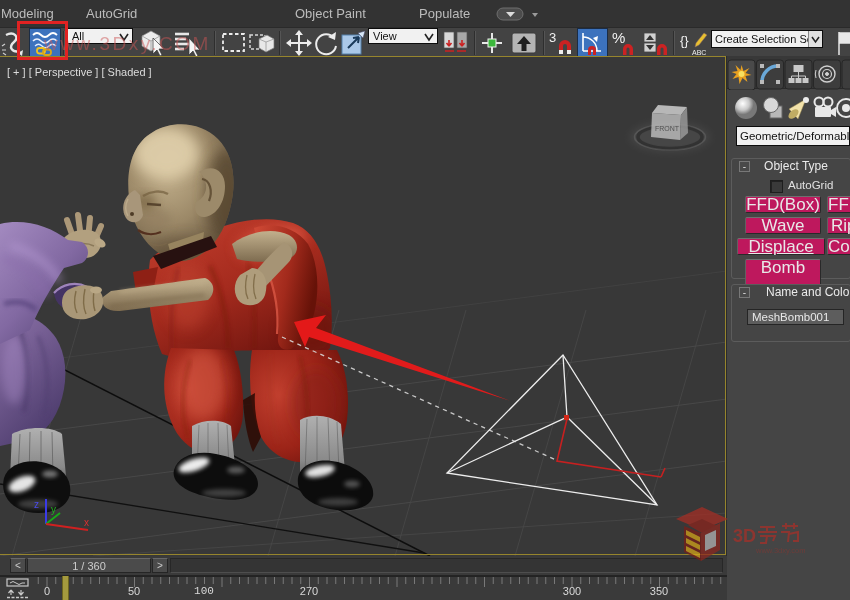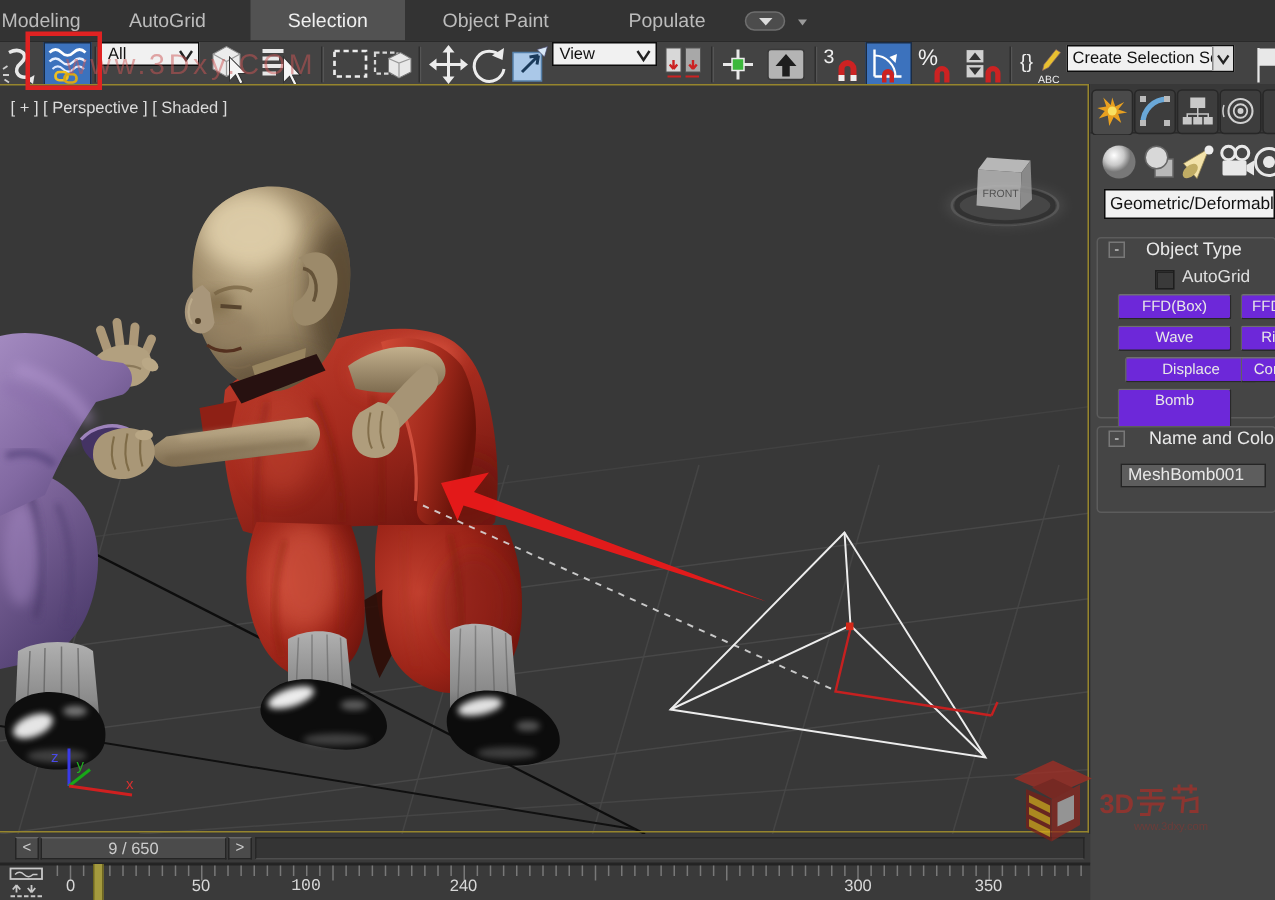--- a/index.html
+++ b/index.html
@@ -17,38 +17,37 @@
      color:#111;font-size:11px;}
   
   #viewport{left:0;top:56px;width:727px;height:500px;background:#383838;}
   #vplabel{left:7px;top:66px;color:#dcdcdc;font-size:11px;}
   
   #panel{left:727px;top:56px;width:123px;height:544px;background:#454545;}
   .rollout{position:absolute;border:1px solid #5c5c5c;border-radius:3px;background:#454545;}
   .rhead{position:absolute;left:0;top:0;right:0;height:16px;color:#eaeaea;font-size:12px;text-align:center;}
   .minus{position:absolute;left:7px;top:2px;width:11px;height:11px;border:1px solid #787878;
      color:#dcdcdc;font-size:10px;line-height:9px;text-align:center;box-sizing:border-box;background:#4a4a4a;}
-  .btn{position:absolute;background:#6d28d9;border:1px solid #292929;border-top-color:#6f6f6f;border-left-color:#616161;
-     border-radius:2px;color:#e8e8e8;font-size:10px;text-align:center;box-sizing:border-box;}
+  .btn{position:absolute;background:#be185d;border:1px solid #292929;border-top-color:#6f6f6f;border-left-color:#616161;
+     border-radius:2px;color:#e8e8e8;font-size:17px;text-align:center;box-sizing:border-box;}
   
   #timerow{left:0;top:556px;width:727px;height:20px;background:#3a3a3a;border-bottom:1px solid #242424;box-sizing:border-box;}
   .tbtn{position:absolute;top:2px;height:15px;background:#4b4b4b;border:1px solid #252525;border-top-color:#686868;
      color:#cccccc;font-size:10px;text-align:center;line-height:14px;box-sizing:border-box;}
   #trackbar{left:0;top:576px;width:727px;height:24px;background:#3a3a3a;}
   #botright{left:727px;top:556px;width:123px;height:44px;background:#454545;}
   .num{position:absolute;color:#d8d8d8;font-size:11px;top:9px;transform:translateX(-50%);}
 </style>
 </head>
 <body>
 <div id="stage">
 
   <div class="abs" id="tabbar">
     <div class="tab" style="left:1px;">Modeling</div>
     <div class="tab" style="left:86px;">AutoGrid</div>
-    <div class="tab tabactive" style="left:167px;width:103px;">Selection</div>
     <div class="tab" style="left:295px;">Object Paint</div>
     <div class="tab" style="left:419px;">Populate</div>
     <svg class="abs" style="left:496px;top:7px" width="45" height="15">
       <rect x="1" y="1" width="26" height="12" rx="6" fill="#4c4c4c" stroke="#6e6e6e" stroke-width="1"></rect>
       <path d="M10,5 L19,5 L14.5,10 Z" fill="#dcdcdc"></path>
       <path d="M36,6 L42,6 L39,10 Z" fill="#9a9a9a"></path>
     </svg>
   </div>
 
   <div class="abs" id="toolbar">
@@ -524,34 +523,34 @@
     </div>
 
     <div class="rollout" style="left:4px;top:102px;width:118px;height:119px;">
       <div class="rhead"><div class="minus">-</div><span style="margin-left:10px">Object Type</span></div>
       <div class="abs" style="left:38px;top:21px;width:11px;height:11px;background:#3a3a3a;border:1px solid #1e1e1e;box-shadow:inset 1px 1px 0 #222;"></div>
       <div class="abs" style="left:56px;top:20px;color:#e0e0e0;font-size:11.5px;">AutoGrid</div>
       <div class="btn" style="left:13px;top:37px;width:76px;height:17px;line-height:16px;">FFD(Box)</div>
       <div class="btn" style="left:95px;top:37px;width:56px;height:17px;line-height:16px;">FFD(Cyl)</div>
       <div class="btn" style="left:13px;top:58px;width:76px;height:17px;line-height:16px;">Wave</div>
       <div class="btn" style="left:95px;top:58px;width:56px;height:17px;line-height:16px;">Ripple</div>
-      <div class="btn" style="left:18px;top:79px;width:88px;height:17px;line-height:16px;">Displace</div>
+      <div class="btn" style="left:5px;top:79px;width:88px;height:17px;line-height:16px;text-decoration:underline;">Displace</div>
       <div class="btn" style="left:95px;top:79px;width:56px;height:17px;line-height:16px;">Conform</div>
       <div class="btn" style="left:13px;top:100px;width:76px;height:34px;line-height:16px;">Bomb</div>
     </div>
 
     <div class="rollout" style="left:4px;top:228px;width:118px;height:56px;">
       <div class="rhead"><div class="minus">-</div><span style="margin-left:34px;white-space:nowrap;">Name and Color</span></div>
       <div class="abs" style="left:15px;top:24px;width:97px;height:16px;background:#5d5d5d;border:1px solid #252525;box-sizing:border-box;color:#e8e8e8;font-size:11.5px;padding:1px 0 0 4px;">MeshBomb001</div>
     </div>
   </div>
 
   <div class="abs" id="timerow">
     <div class="tbtn" style="left:10px;width:16px;">&lt;</div>
-    <div class="tbtn" style="left:27px;width:124px;font-size:11px;">9 / 650</div>
+    <div class="tbtn" style="left:27px;width:124px;font-size:11px;">1 / 360</div>
     <div class="tbtn" style="left:152px;width:16px;">&gt;</div>
     <div class="abs" style="left:170px;top:2px;width:553px;height:15px;background:#343434;border:1px solid #272727;border-bottom-color:#4e4e4e;box-sizing:border-box;"></div>
   </div>
   <div class="abs" id="trackbar">
     <svg class="abs" style="left:0;top:0" width="727" height="24">
       <rect x="0" y="0" width="727" height="1" fill="#232323"></rect>
       <g stroke="#6e6e6e" stroke-width="1"></g>
       <g id="ticks">
           <line x1="38.25" y1="1" x2="38.25" y2="8" stroke="#787878" stroke-width="1"></line>
           <line x1="47" y1="1" x2="47" y2="11" stroke="#787878" stroke-width="1"></line>
@@ -630,21 +629,21 @@
           <line x1="685.75" y1="1" x2="685.75" y2="8" stroke="#787878" stroke-width="1"></line>
           <line x1="694.5" y1="1" x2="694.5" y2="8" stroke="#787878" stroke-width="1"></line>
           <line x1="703.25" y1="1" x2="703.25" y2="8" stroke="#787878" stroke-width="1"></line>
           <line x1="712" y1="1" x2="712" y2="8" stroke="#787878" stroke-width="1"></line>
           <line x1="720.75" y1="1" x2="720.75" y2="8" stroke="#787878" stroke-width="1"></line>
         </g>
     </svg>
     <div class="num" style="left:47px;">0</div>
     <div class="num" style="left:134px;">50</div>
     <div class="num" style="left:204px;font-family:Liberation Mono, monospace;">100</div>
-    <div class="num" style="left:309px;">240</div>
+    <div class="num" style="left:309px;">270</div>
     <div class="num" style="left:397px;margin-top:14px;">200</div>
     <div class="num" style="left:484px;margin-top:16px;">250</div>
     <div class="num" style="left:572px;">300</div>
     <div class="num" style="left:659px;">350</div>
     <div class="abs" style="left:62px;top:0;width:7px;height:24px;background:#a49a3e;border-left:1px solid #6e6620;border-right:1px solid #6e6620;box-sizing:border-box;"></div>
     <svg class="abs" style="left:6px;top:2px" width="24" height="21" viewBox="0 0 24 21">
       <rect x="1" y="1" width="21" height="7" fill="none" stroke="#c8c8c8" stroke-width="1.2"></rect>
       <path d="M4,5 q3,-3 6,0 q3,3 6,0 l3,0" fill="none" stroke="#c8c8c8" stroke-width="1"></path>
       <path d="M5,17 v-5 M5,12 l-2.5,3 M5,12 l2.5,3" stroke="#c8c8c8" stroke-width="1.2" fill="none"></path>
       <path d="M15,12 v5 M15,17 l-2.5,-3 M15,17 l2.5,-3" stroke="#c8c8c8" stroke-width="1.2" fill="none"></path>

